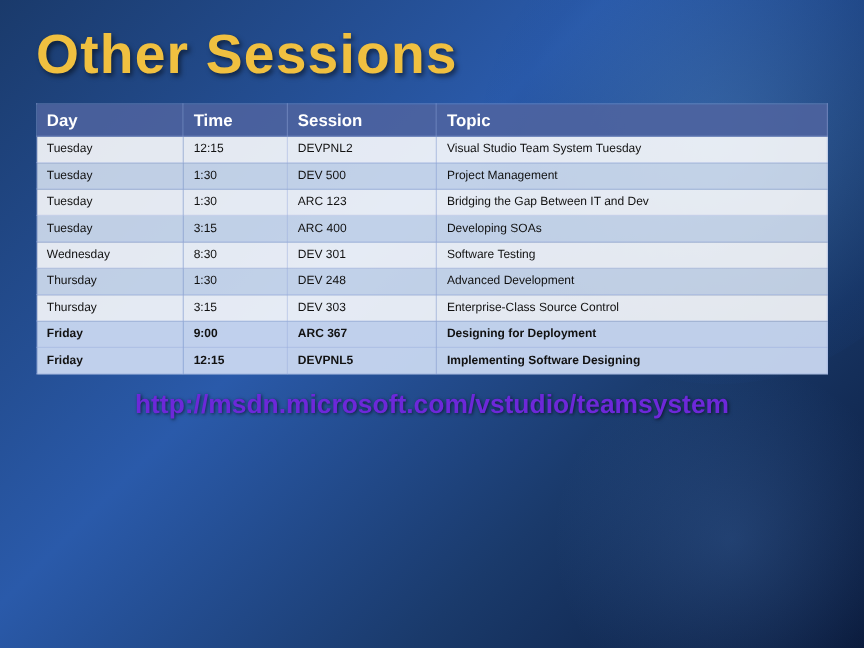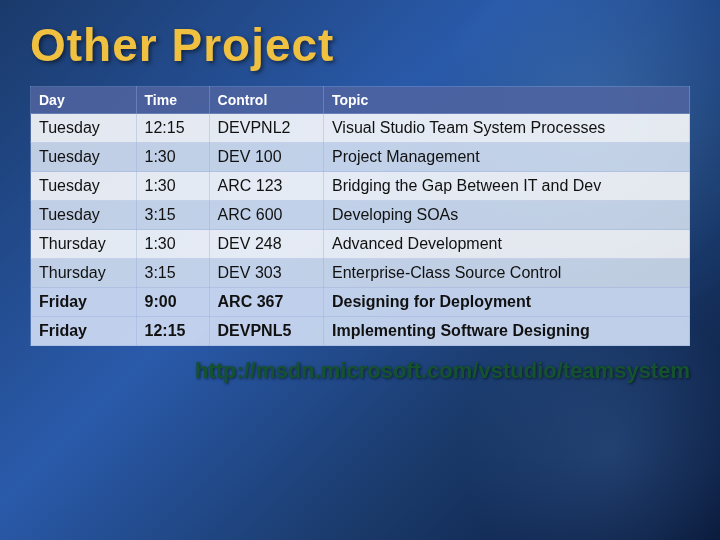--- a/index.html
+++ b/index.html
@@ -90,71 +90,77 @@
 
     .sessions-table tbody tr.highlight td {
       font-weight: bold;
       margin-left: 38px;
     }
 
     .sessions-table tbody td {
       color: #111;
       padding: 5px 8px;
       border: 1px solid rgba(150, 170, 220, 0.4);
-      font-size: 16px;
+      font-size: 10px;
     }
 
     .footer-url {
       margin-top: 12px;
-      text-align: right;
+      text-align: center;
       font-size: 22px;
       font-weight: bold;
-      color: #14532d;
+      color: #6d28d9;
       text-shadow: 1px 1px 3px rgba(0,0,0,0.6);
     }
   </style>
 </head>
 <body>
 
 <div class="page-container">
-  <h1 class="page-title">Other Project</h1>
+  <h1 class="page-title">Other Sessions</h1>
 
   <table class="sessions-table">
     <thead>
       <tr>
         <th>Day</th>
         <th>Time</th>
-        <th>Control</th>
+        <th>Session</th>
         <th>Topic</th>
       </tr>
     </thead>
     <tbody id="table-body">
     <tr>
           <td>Tuesday</td>
           <td>12:15</td>
           <td>DEVPNL2</td>
-          <td>Visual Studio Team System Processes</td>
+          <td>Visual Studio Team System Tuesday</td>
         </tr>
         <tr>
           <td>Tuesday</td>
           <td>1:30</td>
-          <td>DEV 100</td>
+          <td>DEV 500</td>
           <td>Project Management</td>
         </tr>
         <tr>
           <td>Tuesday</td>
           <td>1:30</td>
           <td>ARC 123</td>
           <td>Bridging the Gap Between IT and Dev</td>
         </tr>
         <tr>
           <td>Tuesday</td>
           <td>3:15</td>
-          <td>ARC 600</td>
+          <td>ARC 400</td>
           <td>Developing SOAs</td>
+        </tr>
+        <tr>
+          <td>Wednesday</td>
+          <td>8:30</td>
+          <td>DEV 301</td>
+          <td>Software Testing</td>
         </tr>
         <tr>
           <td>Thursday</td>
           <td>1:30</td>
           <td>DEV 248</td>
           <td>Advanced Development</td>
         </tr>
         <tr>
           <td>Thursday</td>
           <td>3:15</td>

